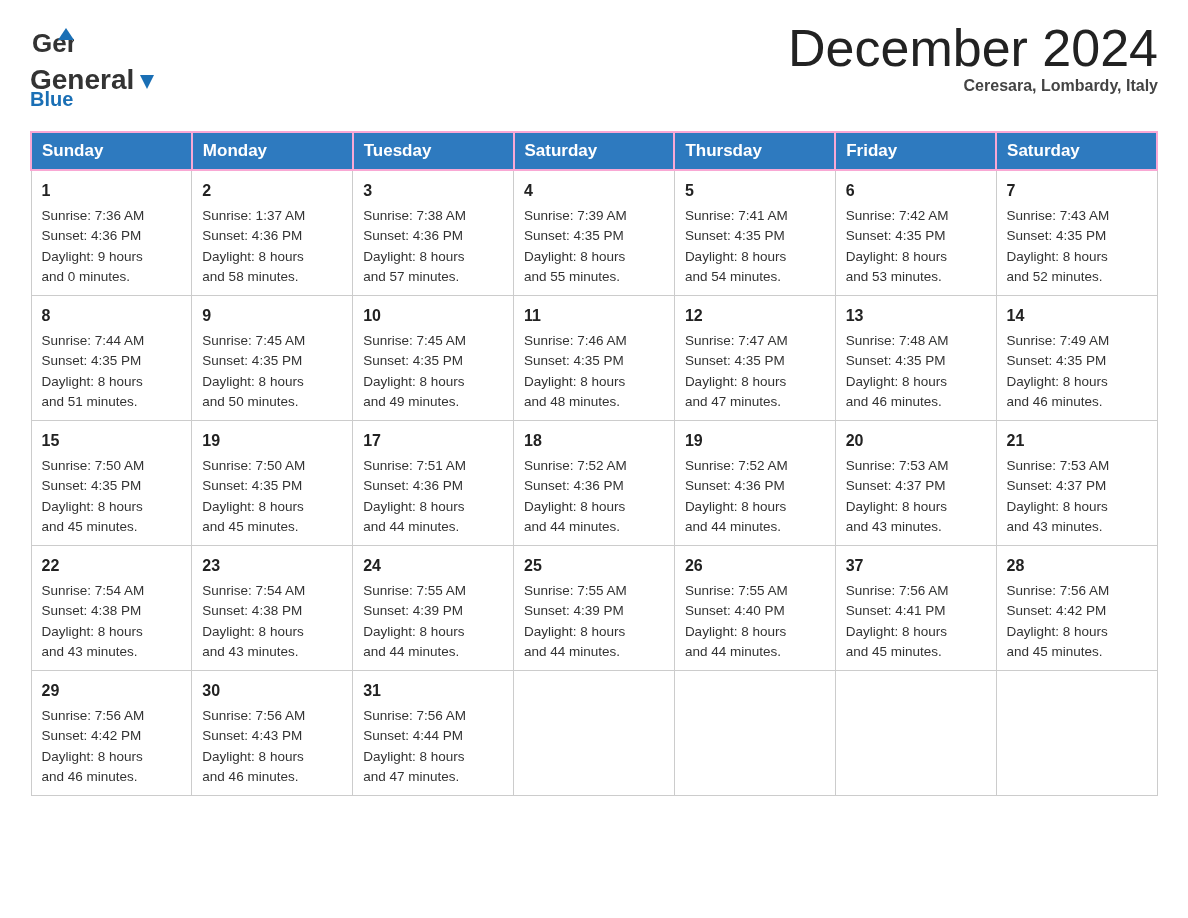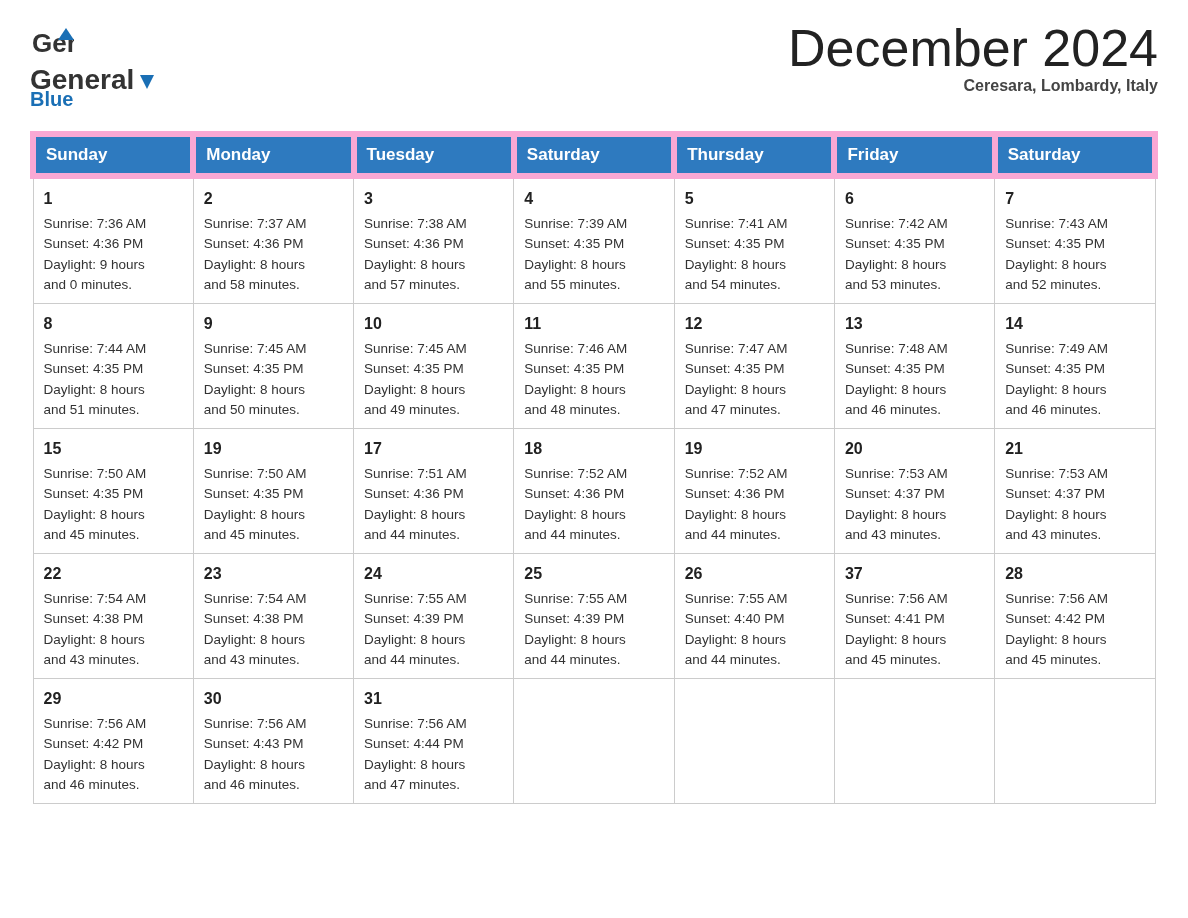--- a/index.html
+++ b/index.html
@@ -40,21 +40,21 @@
       border-collapse: collapse;
       table-layout: fixed;
     }
     thead tr th {
       background-color: #2e7abf;
       color: #fff;
       font-size: 17px;
       font-weight: bold;
       padding: 8px 10px;
       text-align: left;
-      border: 6px solid #f9a8d4;
+      border: 2px solid #f9a8d4;
     }
     tbody tr td {
       vertical-align: top;
       padding: 8px 10px;
       font-size: 13.5px;
       color: #333;
       border: 1px solid #ccc;
       line-height: 1.5;
       height: 110px;
     }
@@ -121,21 +121,21 @@
   <tr>
         <td>
         <span class="day-num">1</span>
         <span>Sunrise: 7:36 AM</span><br>
         <span>Sunset: 4:36 PM</span><br>
         <span>Daylight: 9 hours</span><br>
         <span>and 0 minutes.</span>
       </td>
         <td>
         <span class="day-num">2</span>
-        <span>Sunrise: 7:37 AM</span><br>
+        <span>Sunrise: 1:37 AM</span><br>
         <span>Sunset: 4:36 PM</span><br>
         <span>Daylight: 8 hours</span><br>
         <span>and 58 minutes.</span>
       </td>
         <td>
         <span class="day-num">3</span>
         <span>Sunrise: 7:38 AM</span><br>
         <span>Sunset: 4:36 PM</span><br>
         <span>Daylight: 8 hours</span><br>
         <span>and 57 minutes.</span>

